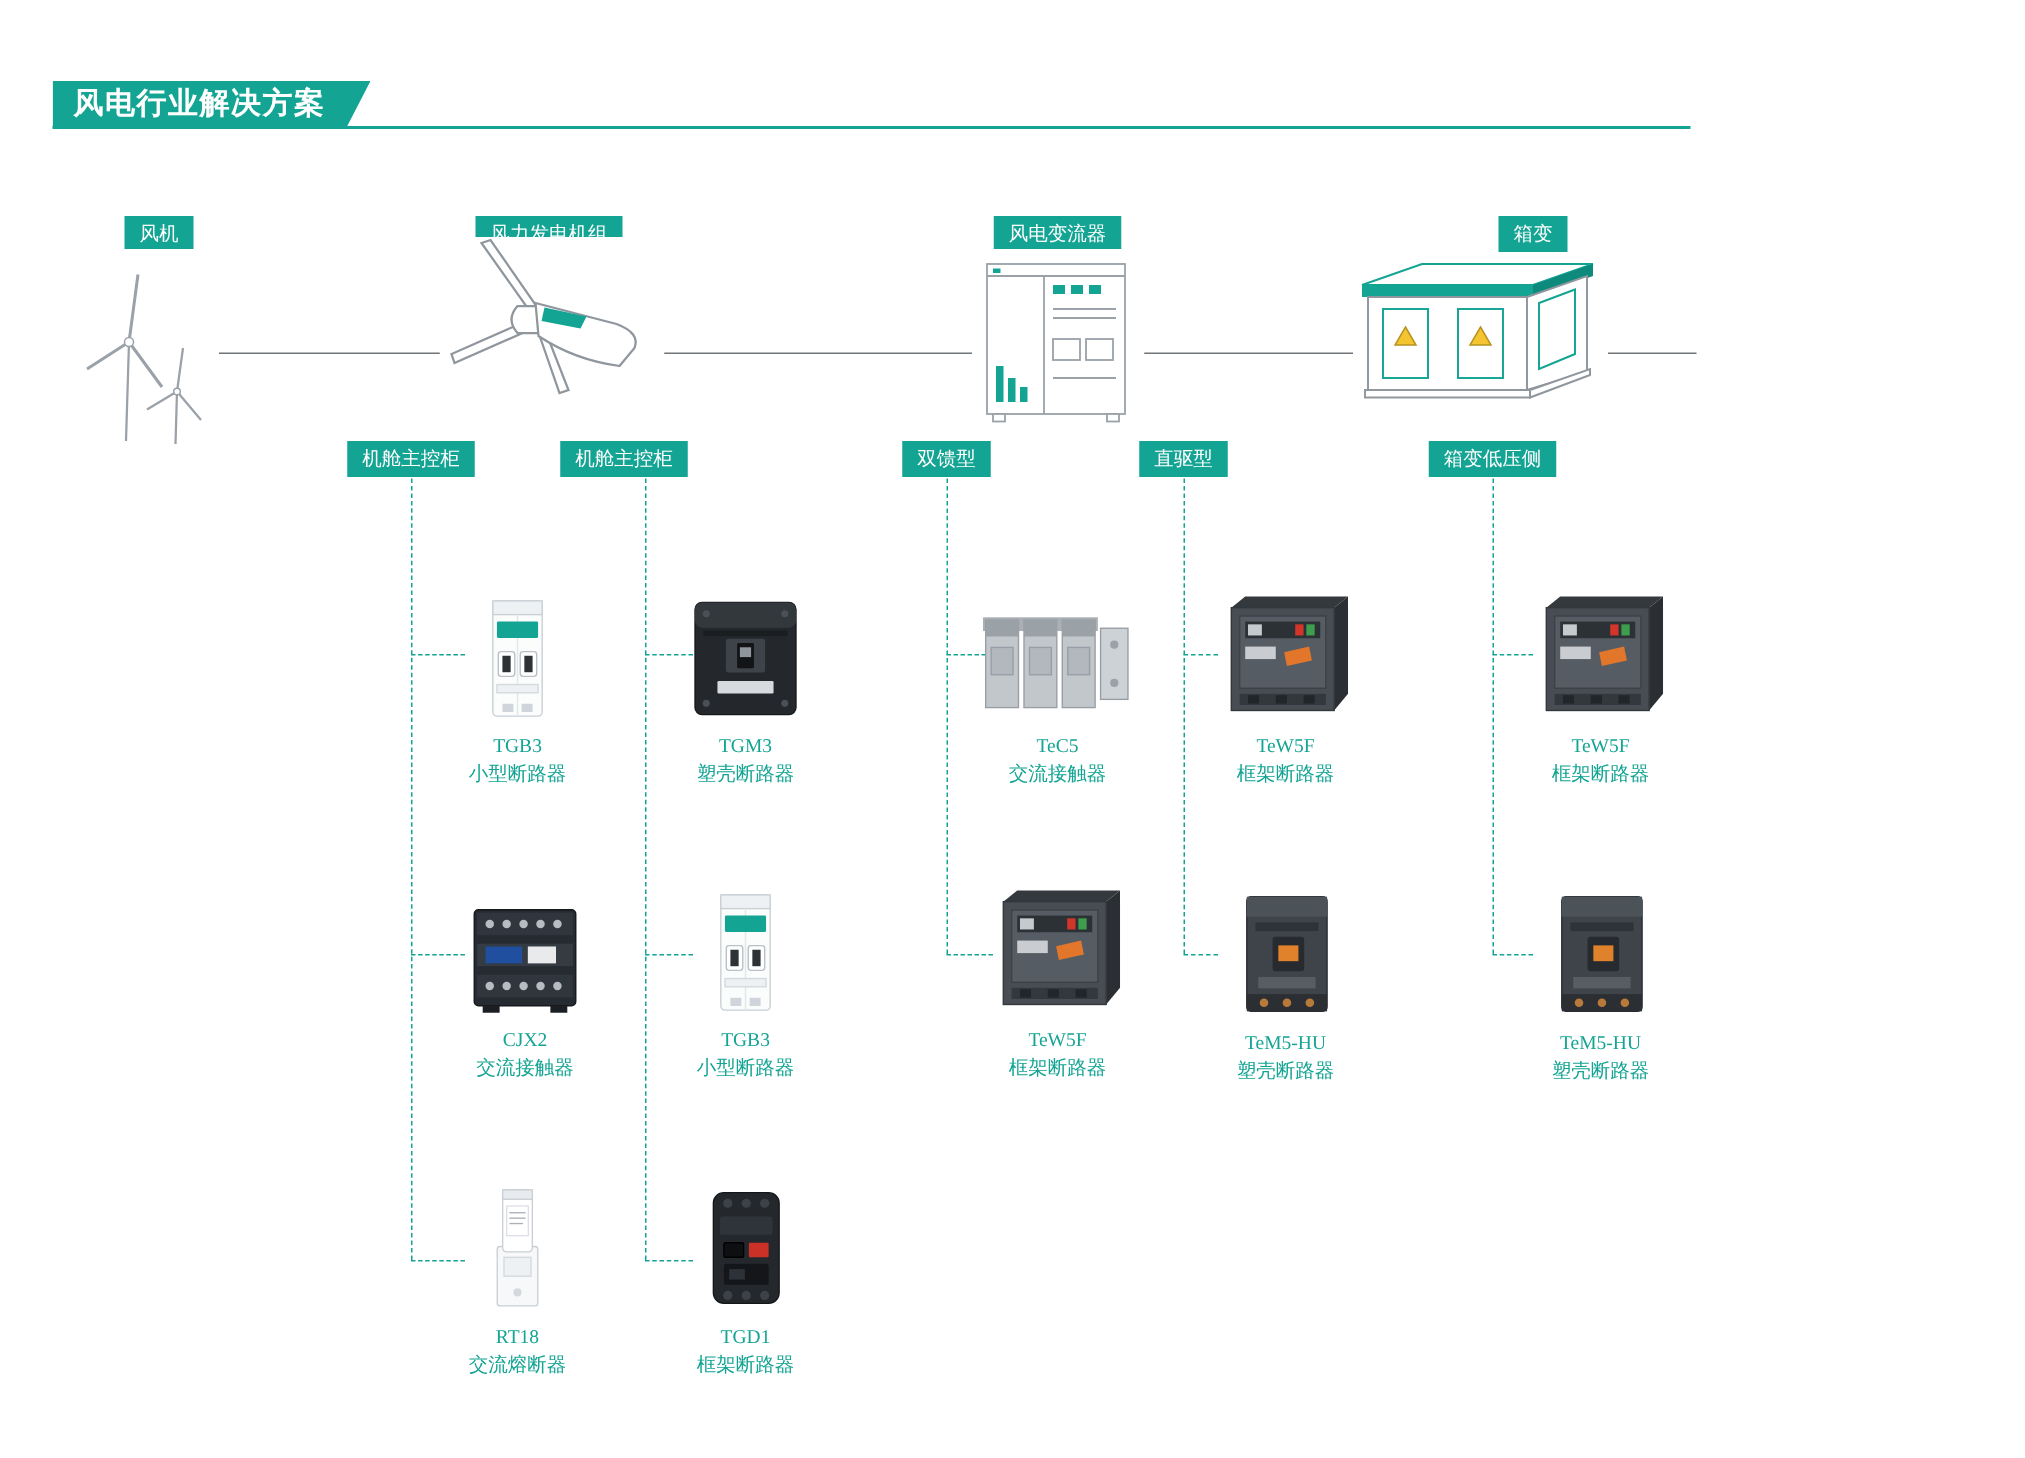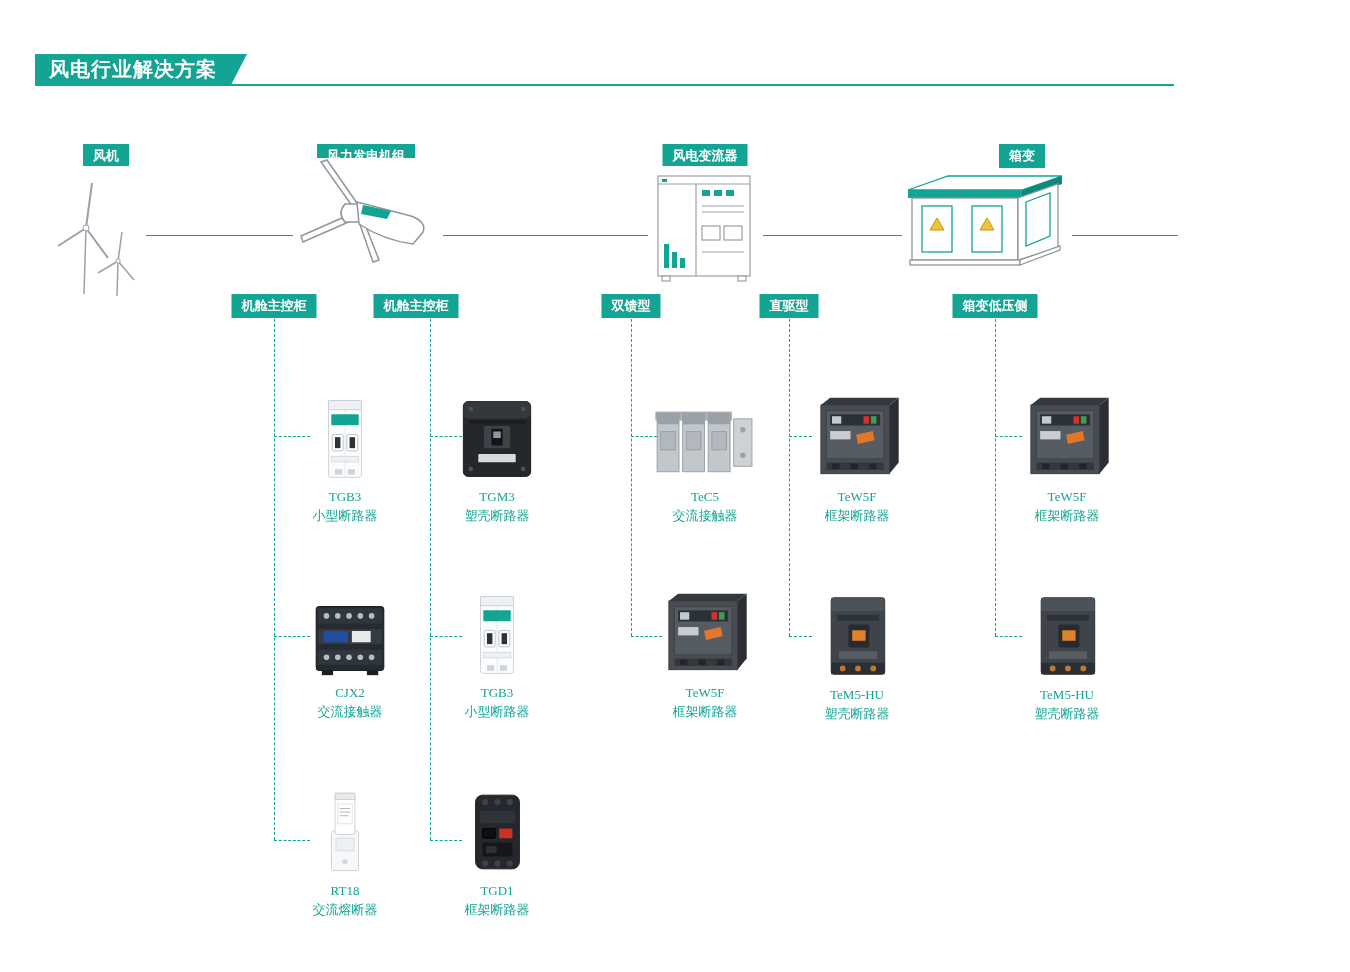--- a/index.html
+++ b/index.html
@@ -1,29 +1,29 @@
 <!DOCTYPE html>
 <html><head>
 <meta charset="utf-8">
 <style>
   html,body{margin:0;padding:0;background:#fff;}
   .page{position:relative;width:1131px;height:972px;background:#fff;overflow:hidden;
-        font-family:"Liberation Sans",sans-serif;padding-left:47px;}
+        font-family:"Liberation Sans",sans-serif;}
   
   .title-banner{position:absolute;left:35px;top:54px;height:31px;line-height:31px;
     background:#13A493;color:#fff;font-size:20px;font-weight:bold;
     padding:0 30px 0 14px;letter-spacing:1px;
     clip-path:polygon(0 0,100% 0,calc(100% - 16px) 100%,0 100%);}
   .title-rule{position:absolute;left:35px;right:4px;top:84px;height:2px;background:#13A493;}
   
   .flow-line{position:absolute;top:235px;left:106px;width:1146px;height:0;
     border-top:1px solid #6f757b;}
   
   .badge{position:absolute;transform:translateX(-50%);background:#13A493;color:#fff;
-    font-size:13px;font-weight:bold;padding:3px 10px;white-space:nowrap;}
+    font-size:13px;font-weight:normal;padding:3px 10px;white-space:nowrap;}
   .node-badge{top:144px;}
   .cat-badge{top:294px;}
   
   .illus{position:absolute;}
   
   .dash-v{position:absolute;width:0;border-left:1px dashed #13A493;}
   .dash-h{position:absolute;height:0;border-top:1px dashed #13A493;}
   
   .product{position:absolute;width:140px;text-align:center;}
   .pimg-wrap{height:96px;display:flex;align-items:flex-end;justify-content:center;}

